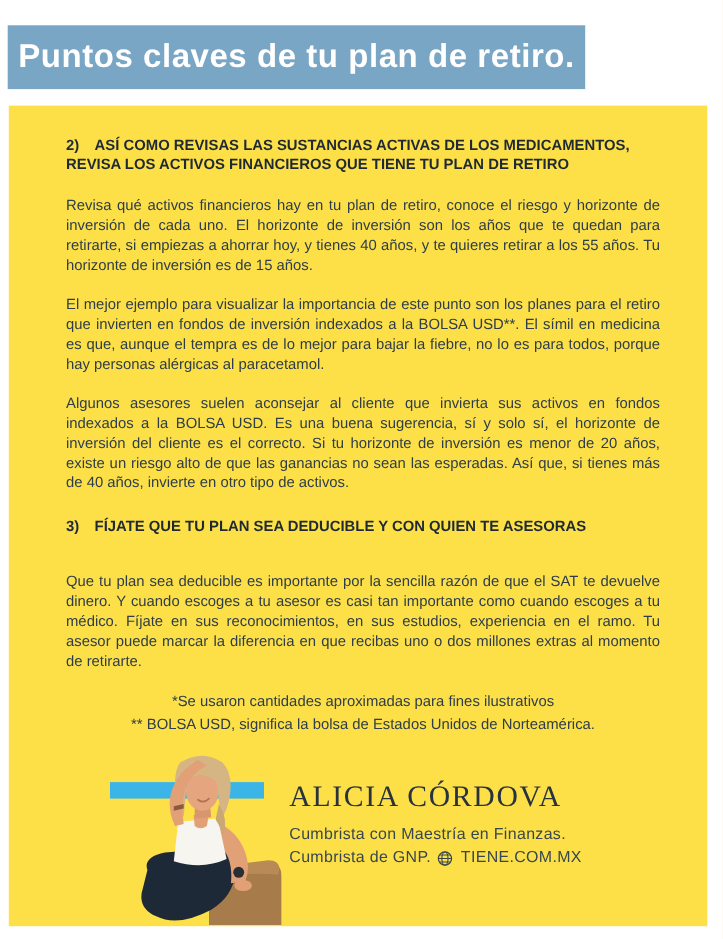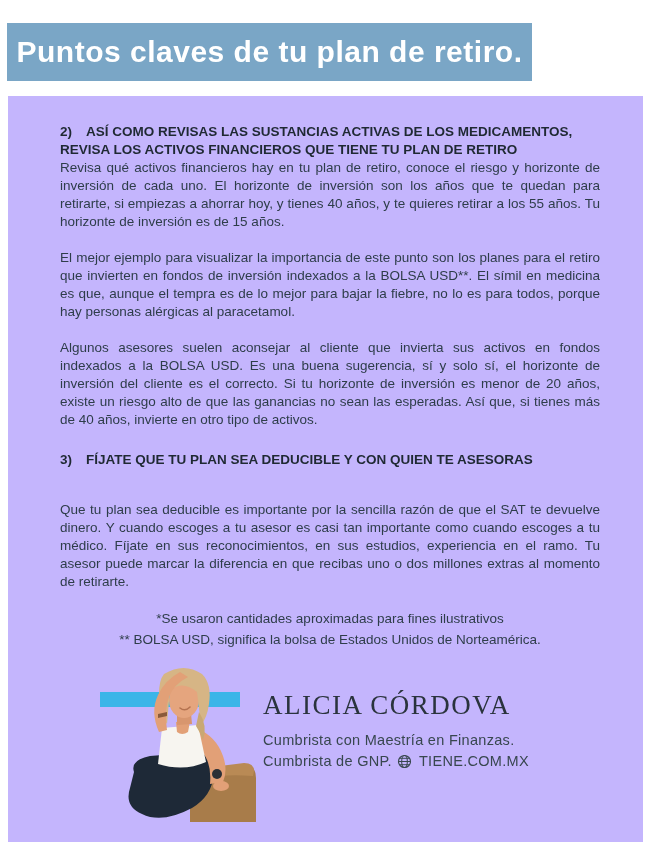--- a/index.html
+++ b/index.html
@@ -25,36 +25,37 @@
     font-weight: 700;
     letter-spacing: 0.5px;
     white-space: nowrap;
   }
 
   
   .content-box {
     position: absolute;
     left: 8px; top: 96px;
     width: 635px; height: 746px;
-    background: #c4b5fd;
+    background: #fde047;
     padding: 27px 43px 0 52px;
     color: #2e3d4a;
   }
   .sec-heading {
     font-size: 13.5px;
     font-weight: 700;
     line-height: 18px;
     color: #1f2933;
     text-align: left;
   }
   .sec-num { padding-right: 14px; }
   .body-par {
     font-size: 13.5px;
     line-height: 18px;
     text-align: justify;
+    margin-top: 19px;
   }
   .mt18 { margin-top: 18px; }
   .mt22 { margin-top: 22px; }
   .mt15 { margin-top: 32px; }
   .footnotes { margin-top: 17px; }
   .footnote {
     font-size: 13.5px;
     line-height: 21px;
     text-align: center;
   }

